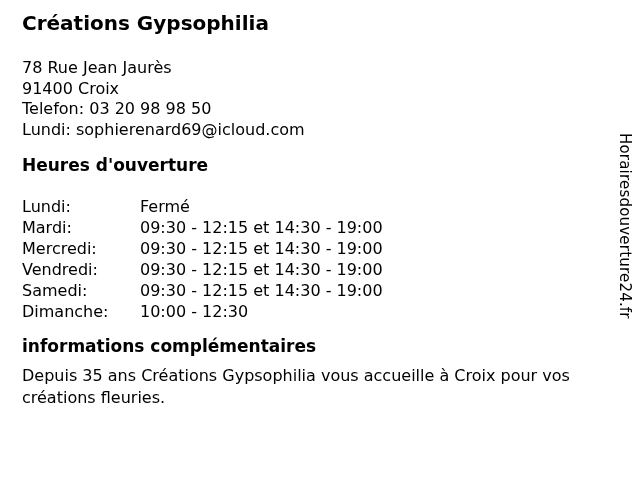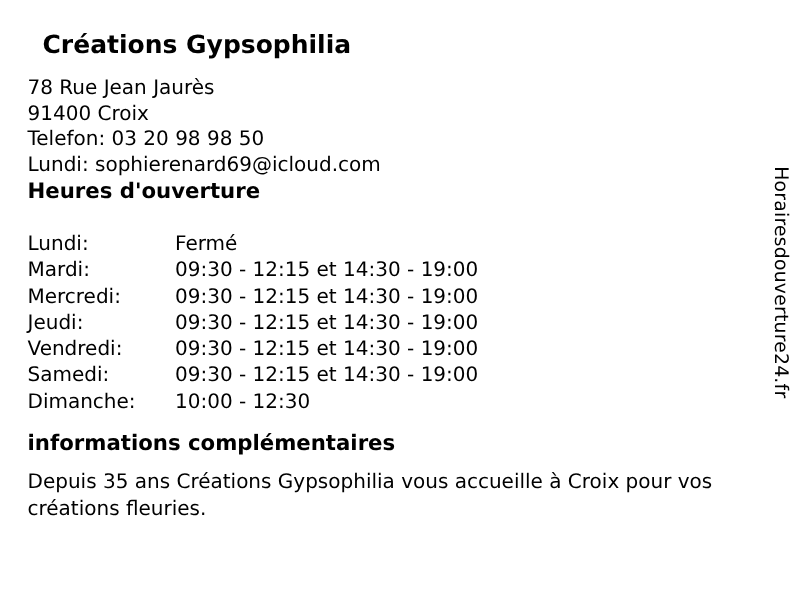--- a/index.html
+++ b/index.html
@@ -16,34 +16,34 @@
   .content {
     position: absolute;
     left: 22px;
     top: 10px;
     width: 592px;
   }
   .page-title {
     font-size: 20px;
     font-weight: bold;
     line-height: 26px;
-    margin: 12px;
+    margin: 0;
   }
   .address-block {
-    margin-top: 10px;
+    margin-top: 22px;
     font-size: 16px;
     line-height: 20.5px;
   }
   .section-heading {
     font-size: 17px;
     font-weight: bold;
     line-height: 22px;
     margin: 0;
   }
-  .hours-heading { }
+  .hours-heading { margin-top: 14px; }
   .hours-table {
     margin-top: 20px;
     border-collapse: collapse;
     font-size: 16px;
     line-height: 21px;
   }
   .hours-table td { padding: 0; vertical-align: top; }
   .hours-table td.day-cell { width: 118px; }
   .info-heading { margin-top: 13px; }
   .info-text {
@@ -86,24 +86,20 @@
       </tr>
       <tr>
         <td class="day-cell">Mardi:</td>
         <td>09:30 - 12:15 et 14:30 - 19:00</td>
       </tr>
       <tr>
         <td class="day-cell">Mercredi:</td>
         <td>09:30 - 12:15 et 14:30 - 19:00</td>
       </tr>
       <tr>
-        <td class="day-cell">Jeudi:</td>
-        <td>09:30 - 12:15 et 14:30 - 19:00</td>
-      </tr>
-      <tr>
         <td class="day-cell">Vendredi:</td>
         <td>09:30 - 12:15 et 14:30 - 19:00</td>
       </tr>
       <tr>
         <td class="day-cell">Samedi:</td>
         <td>09:30 - 12:15 et 14:30 - 19:00</td>
       </tr>
       <tr>
         <td class="day-cell">Dimanche:</td>
         <td>10:00 - 12:30</td>

